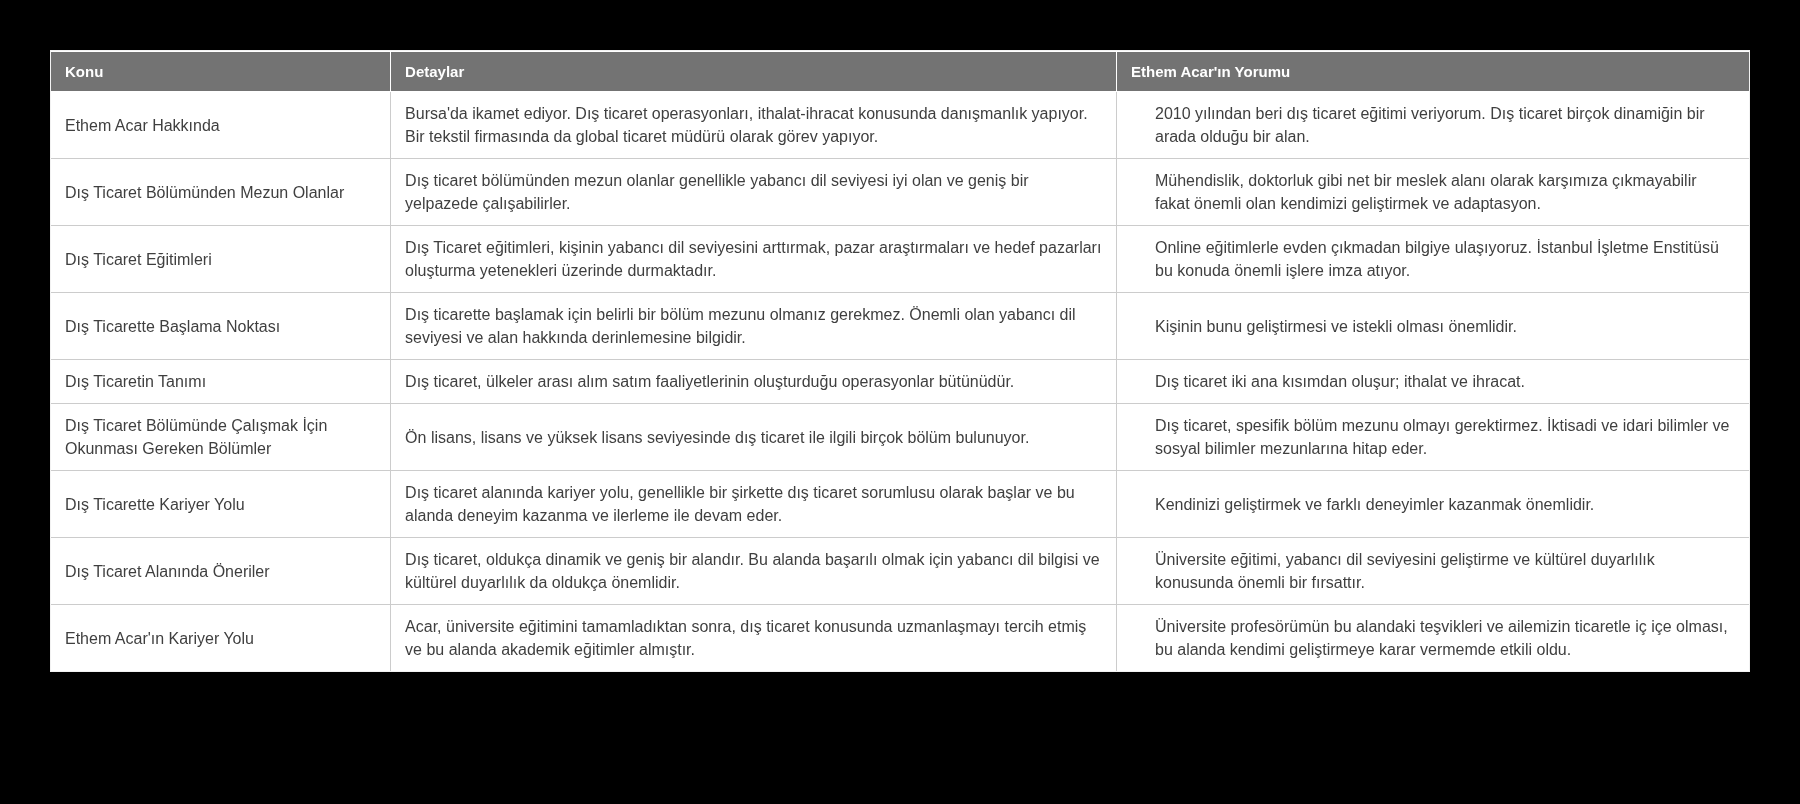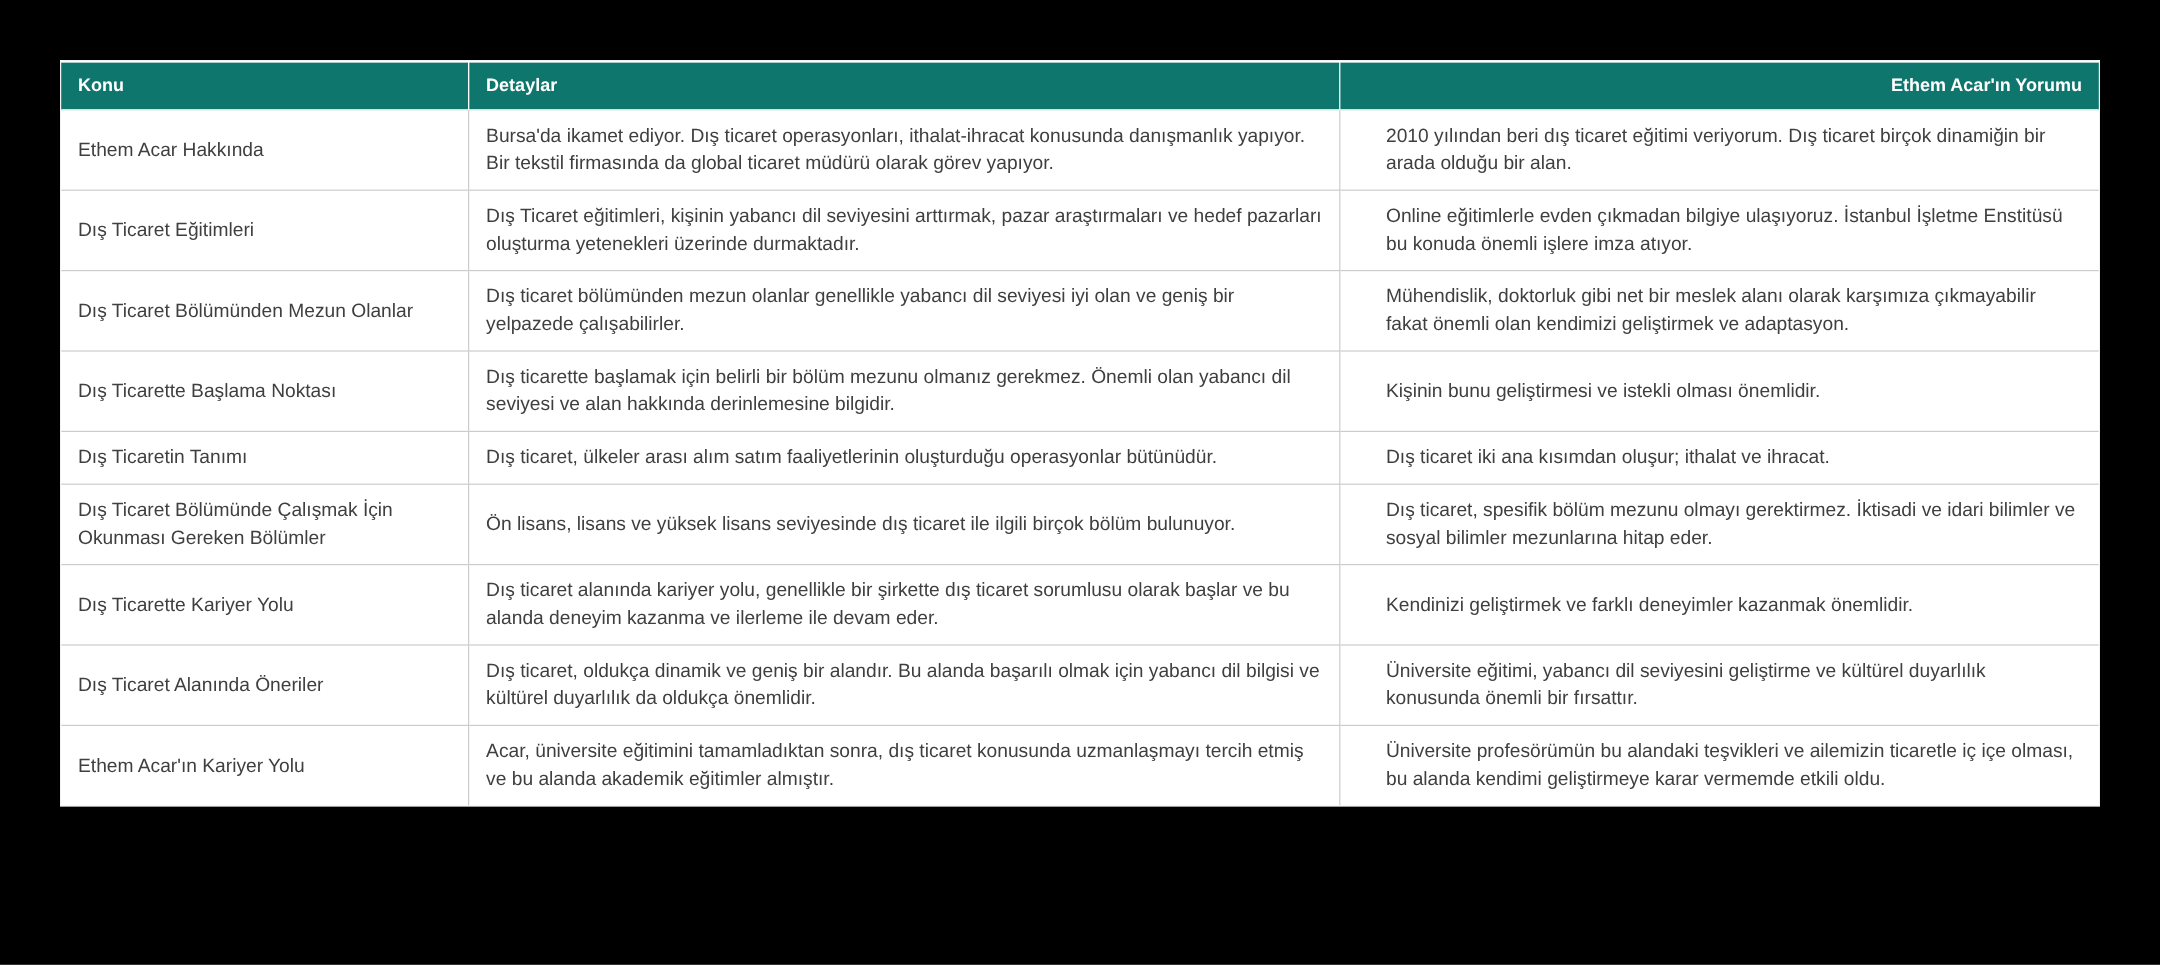--- a/index.html
+++ b/index.html
@@ -28,30 +28,30 @@
   }
   table {
     width: 100%;
     border-collapse: collapse;
     table-layout: fixed;
   }
   col.c-konu     { width: 20%; }
   col.c-detaylar { width: 42.75%; }
   col.c-yorum    { width: 37.25%; }
   thead th {
-    background: #0f766e;
+    background: #737373;
     color: #ffffff;
     font-size: 15px;
     font-weight: 700;
     text-align: left;
     padding: 11px 14px;
     border: 1px solid #ffffff;
   }
   thead th:first-child { border-left: none; }
-  thead th:last-child  { border-right: none; text-align: right; }
+  thead th:last-child  { border-right: none; }
   tbody td {
     background: #ffffff;
     color: #3f3f3f;
     font-size: 16px;
     line-height: 23px;
     padding: 10px 14px;
     vertical-align: middle;
     border: 1px solid #cccccc;
     word-wrap: break-word;
   }
@@ -77,28 +77,28 @@
         <th>Ethem Acar'ın Yorumu</th>
       </tr>
     </thead>
     <tbody>
         <tr>
           <td>Ethem Acar Hakkında</td>
           <td>Bursa'da ikamet ediyor. Dış ticaret operasyonları, ithalat-ihracat konusunda danışmanlık yapıyor. Bir tekstil firmasında da global ticaret müdürü olarak görev yapıyor.</td>
           <td>2010 yılından beri dış ticaret eğitimi veriyorum. Dış ticaret birçok dinamiğin bir arada olduğu bir alan.</td>
         </tr>
         <tr>
+          <td>Dış Ticaret Bölümünden Mezun Olanlar</td>
+          <td>Dış ticaret bölümünden mezun olanlar genellikle yabancı dil seviyesi iyi olan ve geniş bir yelpazede çalışabilirler.</td>
+          <td>Mühendislik, doktorluk gibi net bir meslek alanı olarak karşımıza çıkmayabilir fakat önemli olan kendimizi geliştirmek ve adaptasyon.</td>
+        </tr>
+        <tr>
           <td>Dış Ticaret Eğitimleri</td>
           <td>Dış Ticaret eğitimleri, kişinin yabancı dil seviyesini arttırmak, pazar araştırmaları ve hedef pazarları oluşturma yetenekleri üzerinde durmaktadır.</td>
           <td>Online eğitimlerle evden çıkmadan bilgiye ulaşıyoruz. İstanbul İşletme Enstitüsü bu konuda önemli işlere imza atıyor.</td>
-        </tr>
-        <tr>
-          <td>Dış Ticaret Bölümünden Mezun Olanlar</td>
-          <td>Dış ticaret bölümünden mezun olanlar genellikle yabancı dil seviyesi iyi olan ve geniş bir yelpazede çalışabilirler.</td>
-          <td>Mühendislik, doktorluk gibi net bir meslek alanı olarak karşımıza çıkmayabilir fakat önemli olan kendimizi geliştirmek ve adaptasyon.</td>
         </tr>
         <tr>
           <td>Dış Ticarette Başlama Noktası</td>
           <td>Dış ticarette başlamak için belirli bir bölüm mezunu olmanız gerekmez. Önemli olan yabancı dil seviyesi ve alan hakkında derinlemesine bilgidir.</td>
           <td>Kişinin bunu geliştirmesi ve istekli olması önemlidir.</td>
         </tr>
         <tr>
           <td>Dış Ticaretin Tanımı</td>
           <td>Dış ticaret, ülkeler arası alım satım faaliyetlerinin oluşturduğu operasyonlar bütünüdür.</td>
           <td>Dış ticaret iki ana kısımdan oluşur; ithalat ve ihracat.</td>

